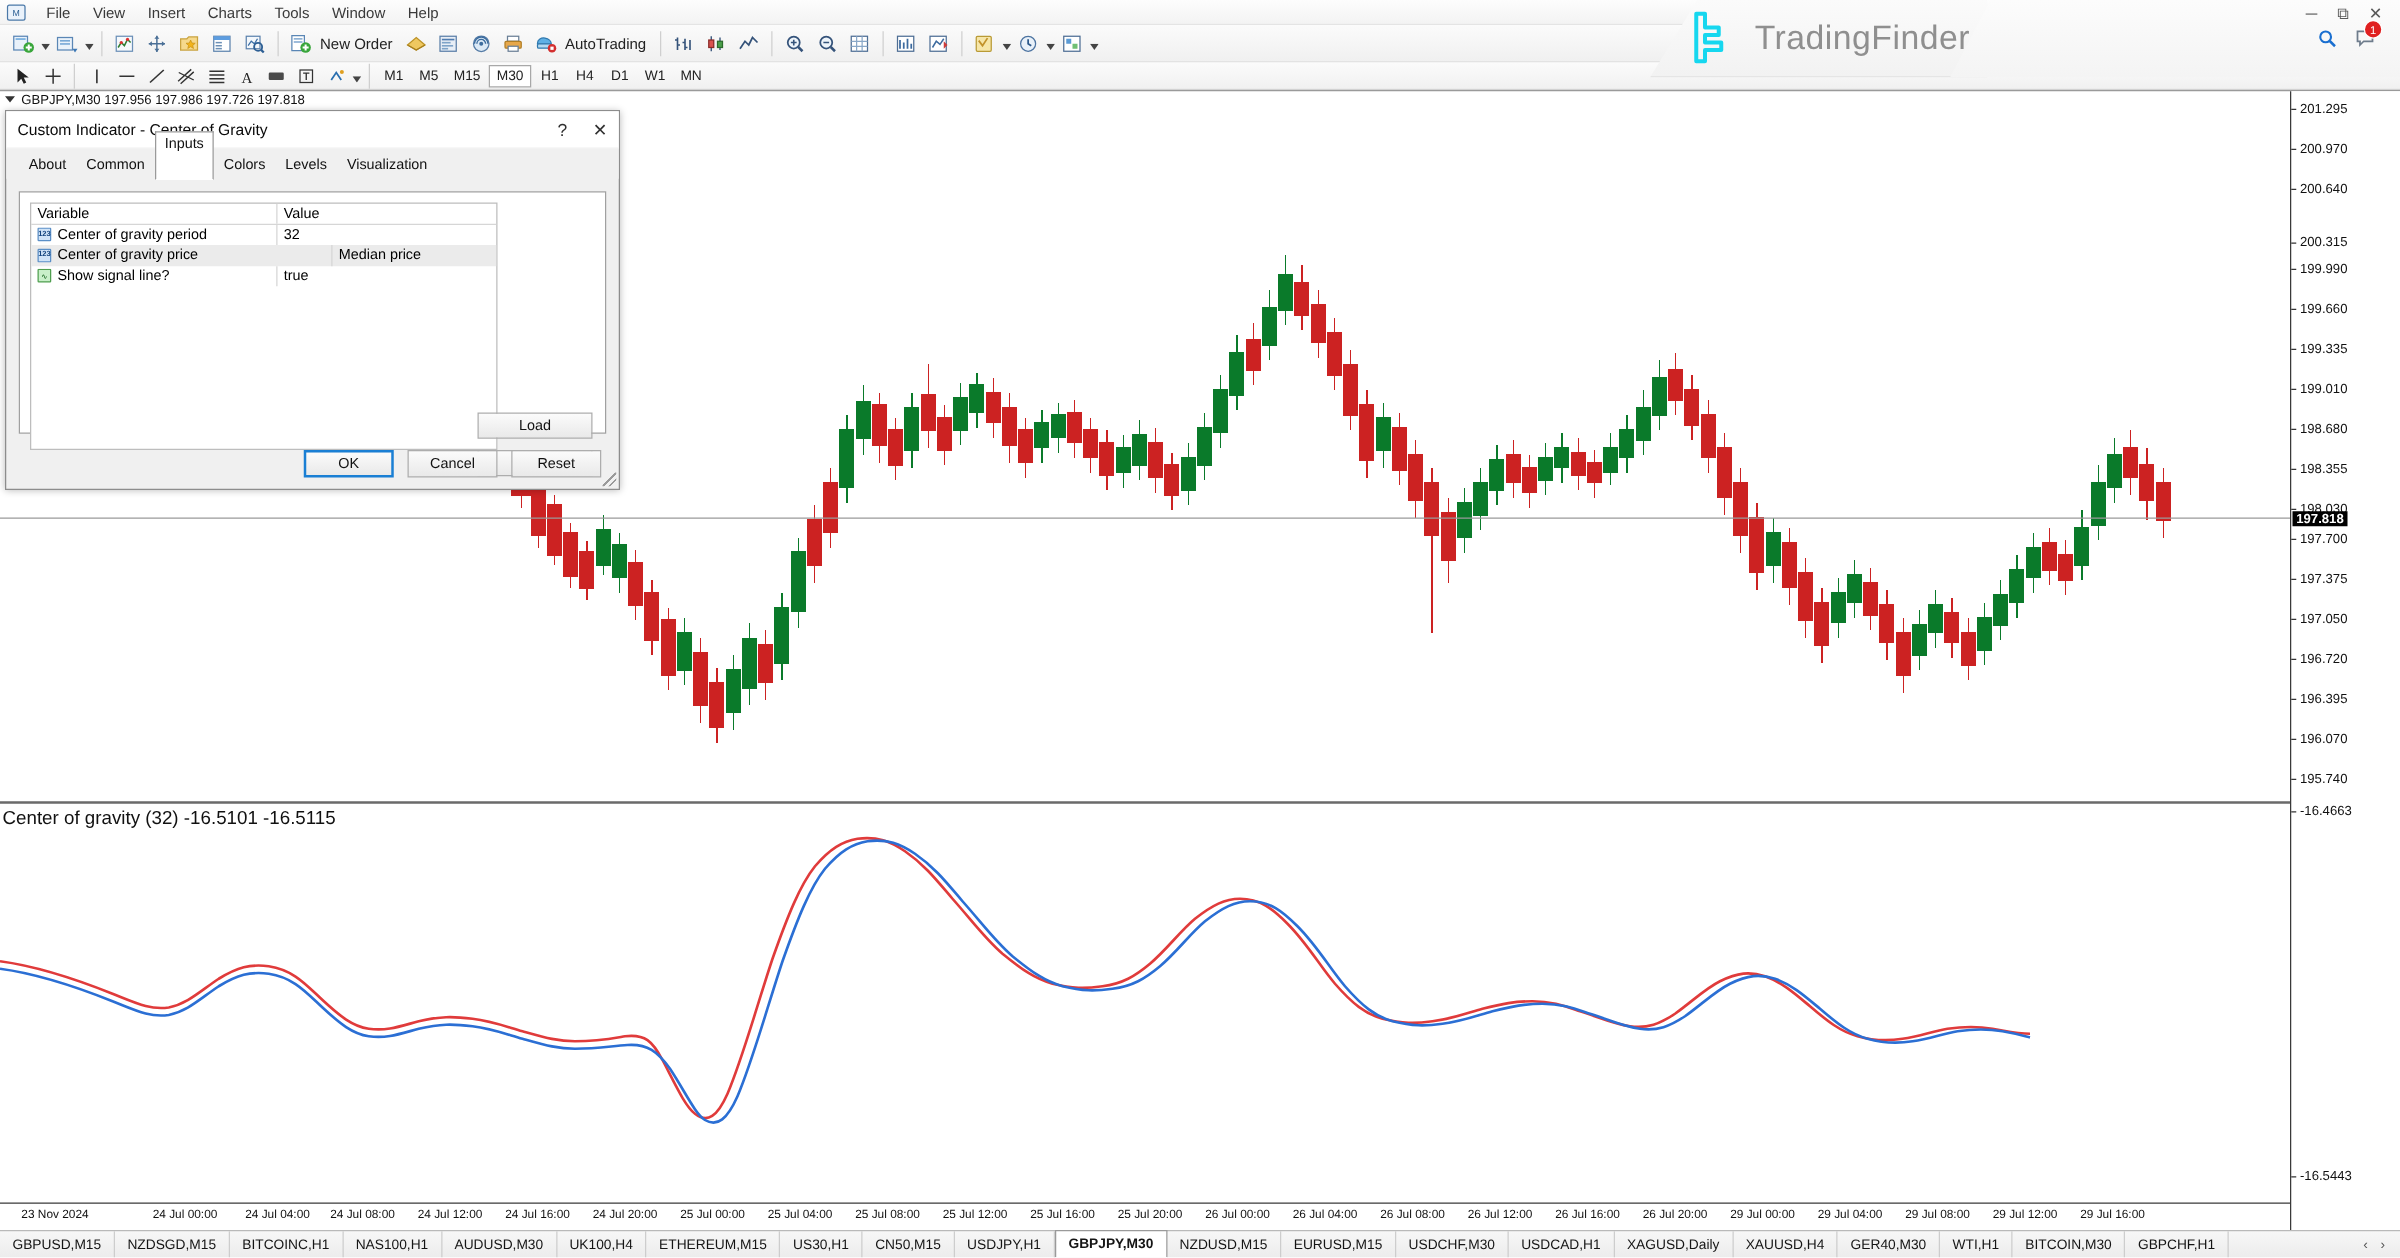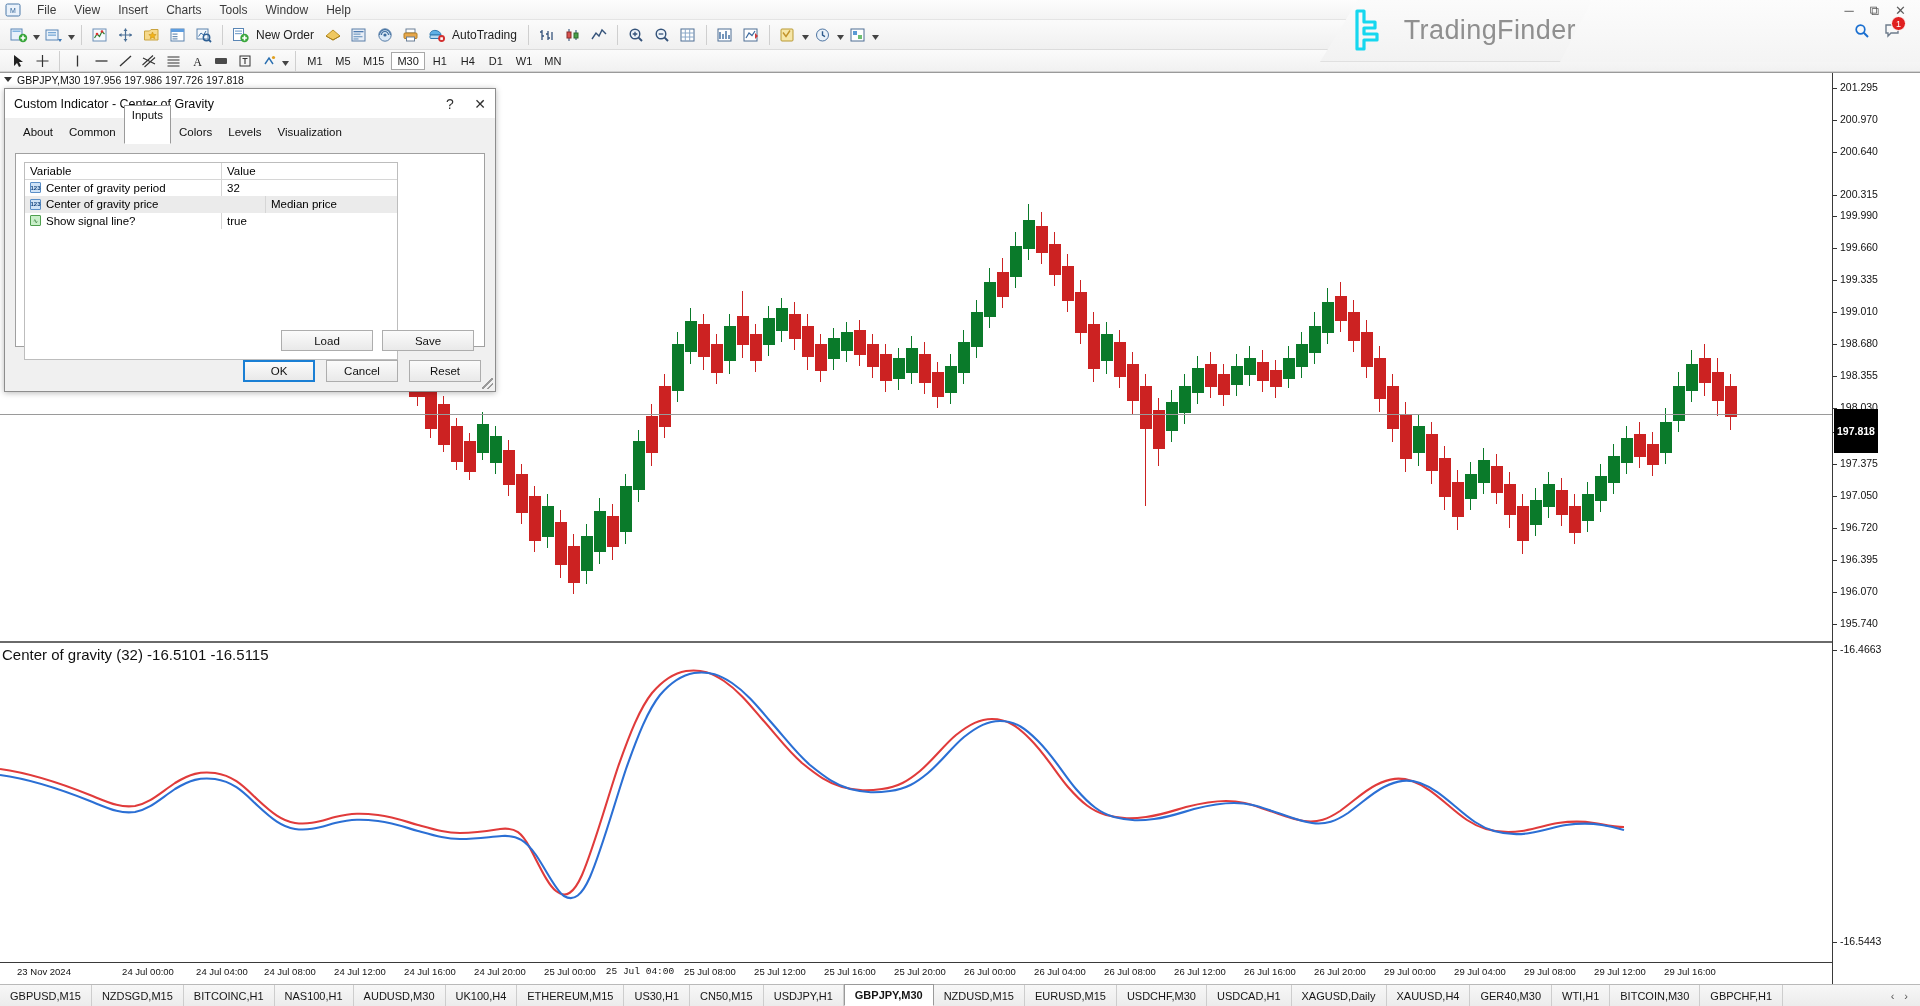--- a/index.html
+++ b/index.html
@@ -93,21 +93,21 @@
   }
   .sym-arrow{ width:0;height:0;border-left:4px solid transparent;border-right:4px solid transparent;border-top:5px solid #333;margin-right:5px;}
   .price-axis{
     position:absolute; right:0; top:0; bottom:0; width:88px;
     border-left:1px solid #3a3a3a; background:#fff; z-index:3;
   }
   .price-tick{ position:absolute; left:0; font-size:10.5px; color:#111; white-space:nowrap; }
   .price-tick .dash{ display:inline-block;width:4px;height:1px;background:#333;vertical-align:middle;margin-right:3px;}
   .price-current{
     position:absolute; left:1px; background:#000;color:#fff;
-    font-size:10.5px; padding:16px 3px; font-weight:bold; white-space:nowrap; z-index:4;
+    font-size:10.5px; padding:0 3px; font-weight:bold; white-space:nowrap; z-index:4;
   }
   .chart-main{ position:absolute; left:0; top:13px; right:88px; height:555px; overflow:hidden;}
   .sub-sep{ position:absolute; left:0; right:0; top:568px; height:2px; background:#6a6a6a; z-index:2;}
   .chart-sub{ position:absolute; left:0; top:570px; right:88px; height:310px; overflow:hidden;}
   .sub-label{
     position:absolute; left:2px; top:573px; font-size:15px; color:#111; z-index:3; white-space:nowrap;
   }
   .time-axis{
     position:absolute; left:0; right:88px; bottom:0; height:22px;
     border-top:1px solid #3a3a3a;
@@ -166,21 +166,21 @@
   .grid-row{ display:flex; height:16.5px; align-items:center; }
   .grid-head{ border-bottom:1px solid #d6d6d6; }
   .grid-row.alt{ background:#ebebeb;gap:44px; }
   .cell-var{ width:196px; display:flex;align-items:center; padding-left:5px; gap:5px; overflow:hidden;}
   .cell-val{ flex:1; padding-left:5px; border-left:1px solid #d6d6d6; height:100%; display:flex;align-items:center;}
   .grid-empty{ height:130px; }
   .vicon{ width:11px;height:11px;flex:none;display:flex;align-items:center;justify-content:center;
           font-size:6px;border-radius:1px; }
   .vicon.num{ background:#cfe3f7;border:1px solid #5b8fc7;color:#14457f;font-weight:bold;}
   .vicon.bool{ background:#c9efc9;border:1px solid #4f9f4f;color:#14601a;}
-  .side-btns{ position:absolute; right:10px; top:176px; display:flex;flex-direction:row; gap:9px;}
+  .side-btns{ position:absolute; right:10px; top:176px; display:flex;flex-direction:column; gap:9px;}
   .btn{
     background:linear-gradient(#fbfbfb,#e9e9e9); border:1px solid #adadad;
     font-size:11.5px; color:#111; display:flex;align-items:center;justify-content:center;
     cursor:default;
   }
   .side-btns .btn{ width:92px;height:21px;}
   .dlg-foot{
     position:absolute; left:0; right:0; bottom:0; height:40px;
     display:flex; align-items:center; justify-content:flex-end; gap:11px; padding-right:14px;
   }
@@ -888,21 +888,21 @@
 
   <div class="time-axis">
     <div class="time-tick" style="left:44px;">23 Nov 2024</div>
     <div class="time-tick" style="left:148px;">24 Jul 00:00</div>
     <div class="time-tick" style="left:222px;">24 Jul 04:00</div>
     <div class="time-tick" style="left:290px;">24 Jul 08:00</div>
     <div class="time-tick" style="left:360px;">24 Jul 12:00</div>
     <div class="time-tick" style="left:430px;">24 Jul 16:00</div>
     <div class="time-tick" style="left:500px;">24 Jul 20:00</div>
     <div class="time-tick" style="left:570px;">25 Jul 00:00</div>
-    <div class="time-tick" style="left:640px;font-family:Liberation Mono, monospace;">25 Jul 04:00</div>
+    <div class="time-tick" style="left:640px;">25 Jul 04:00</div>
     <div class="time-tick" style="left:710px;">25 Jul 08:00</div>
     <div class="time-tick" style="left:780px;">25 Jul 12:00</div>
     <div class="time-tick" style="left:850px;">25 Jul 16:00</div>
     <div class="time-tick" style="left:920px;">25 Jul 20:00</div>
     <div class="time-tick" style="left:990px;">26 Jul 00:00</div>
     <div class="time-tick" style="left:1060px;">26 Jul 04:00</div>
     <div class="time-tick" style="left:1130px;">26 Jul 08:00</div>
     <div class="time-tick" style="left:1200px;">26 Jul 12:00</div>
     <div class="time-tick" style="left:1270px;">26 Jul 16:00</div>
     <div class="time-tick" style="left:1340px;">26 Jul 20:00</div>

